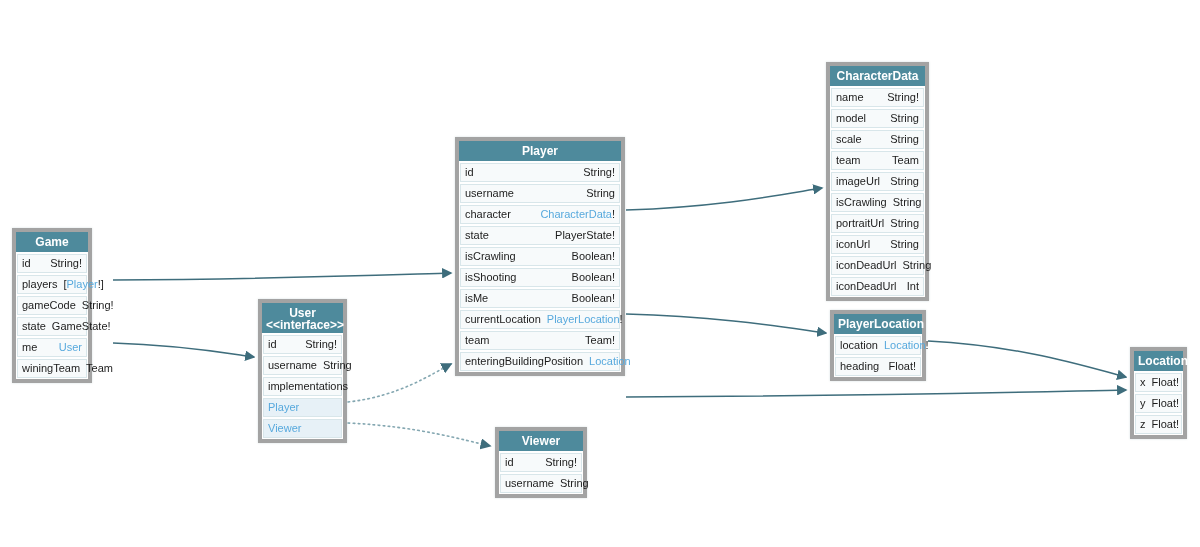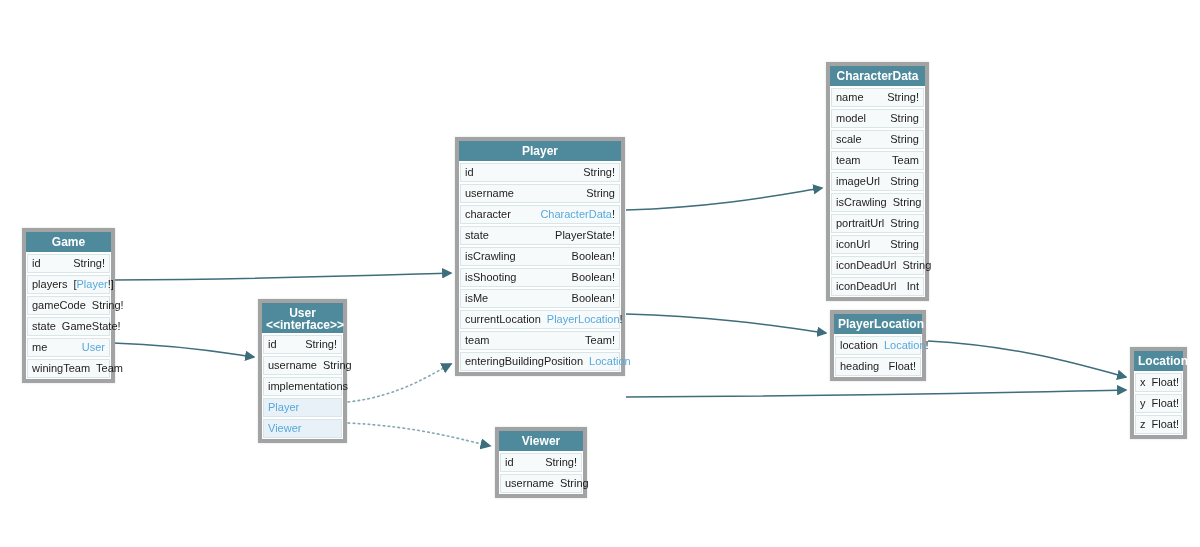--- a/index.html
+++ b/index.html
@@ -38,21 +38,21 @@
         <path d="M 113 343 C 183.5 345.1, 228.62 353.5, 254 357" class="edge" marker-end="url(#arrow)"></path>
         <path d="M 348 402 C 399.5 396.3, 432.46 373.5, 451 364" class="edge dotted" marker-end="url(#arrow)"></path>
         <path d="M 348 423 C 419 426.45, 464.44 440.25, 490 446" class="edge dotted" marker-end="url(#arrow)"></path>
         <path d="M 626 210 C 724 206.7, 786.72 193.5, 822 188" class="edge" marker-end="url(#arrow)"></path>
         <path d="M 626 314 C 726 316.85, 790 328.25, 826 333" class="edge" marker-end="url(#arrow)"></path>
         <path d="M 626 397 C 876 395.95, 1036 391.75, 1126 390" class="edge" marker-end="url(#arrow)"></path>
         <path d="M 928 341 C 1027 346.4, 1090.36 368, 1126 377" class="edge" marker-end="url(#arrow)"></path>
       </g>
   </svg>
   <div id="tables">
-      <div class="node" style="left: 22px; top: 228px; width: 93px;">
+      <div class="node" style="left: 12px; top: 228px; width: 80px;">
         <div class="node-header"><span>Game</span></div>
         <div class="row">
           <span class="fname">id</span>
           <span class="ftype"><span>String!</span></span>
         </div>
         <div class="row">
           <span class="fname">players</span>
           <span class="ftype"><span>[</span><span class="link">Player</span><span>!]</span></span>
         </div>
         <div class="row">

